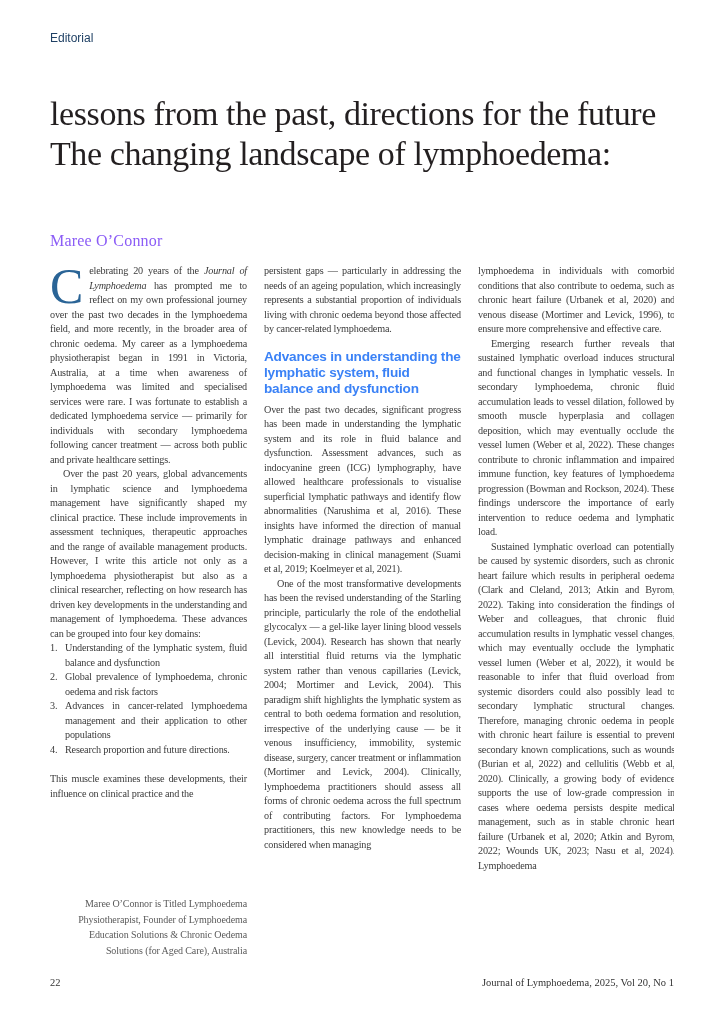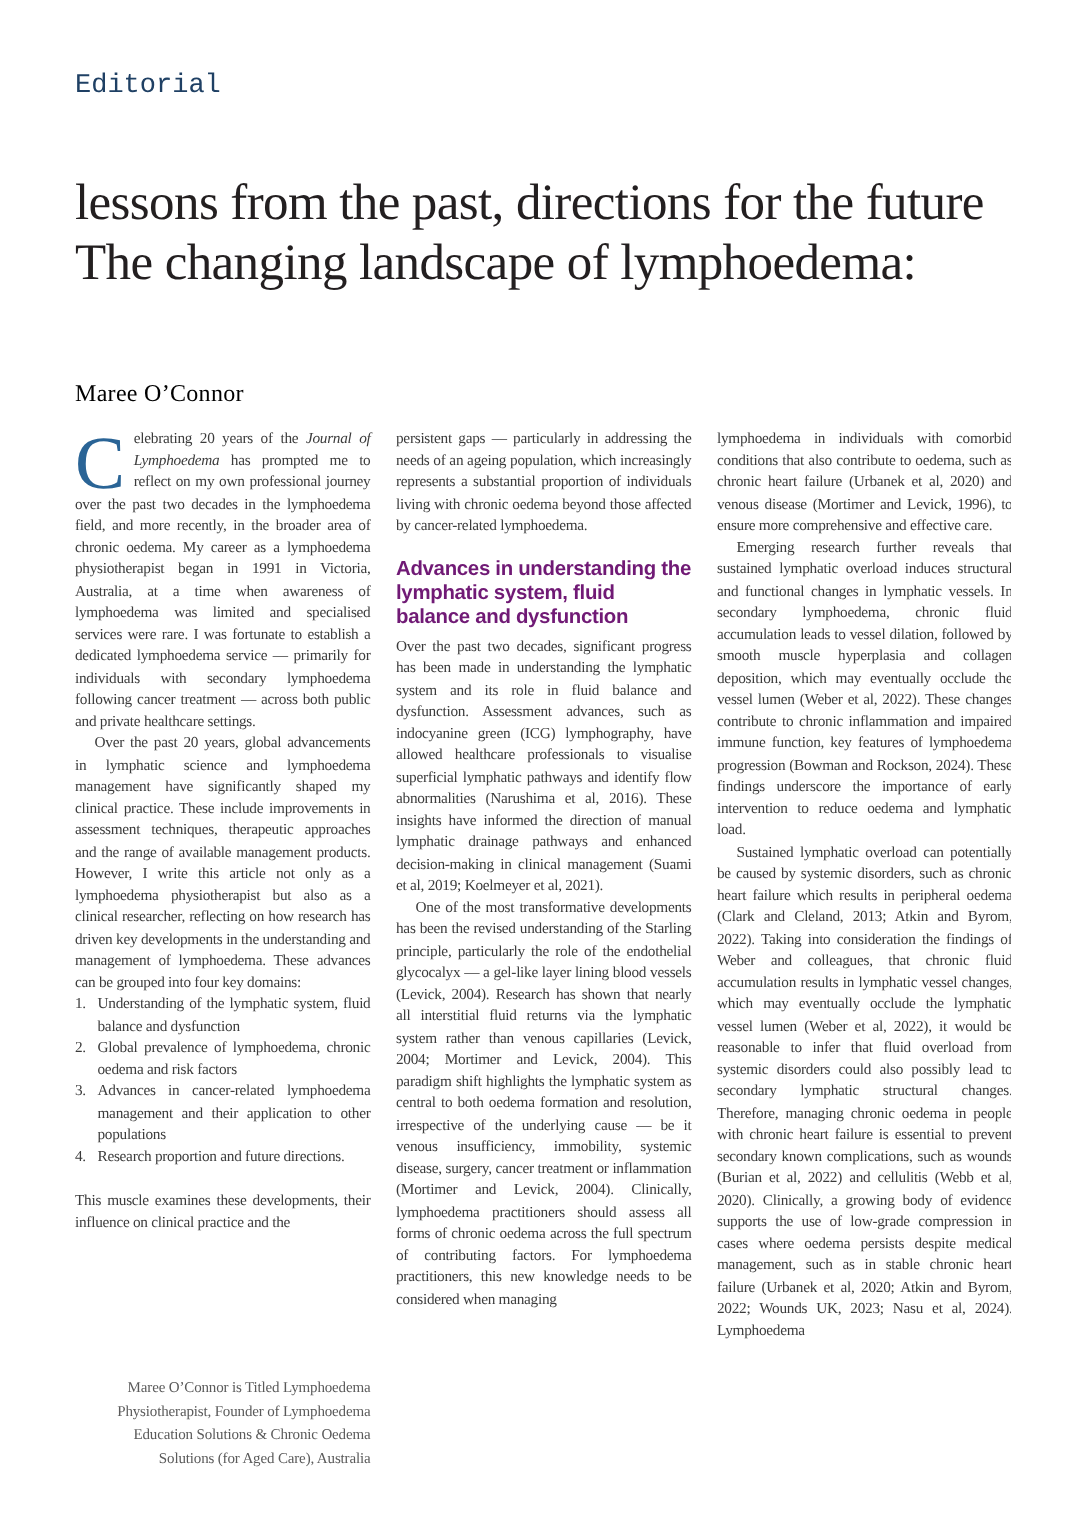--- a/index.html
+++ b/index.html
@@ -7,38 +7,38 @@
     position:relative;
     width:724px;height:1024px;
     background:#ffffff;
     overflow:hidden;
     font-family:"Liberation Serif", serif;
     color:#3a3a3a;
     box-sizing:border-box;
   }
   .margins{position:absolute;left:50px;right:50px;top:0;}
   .kicker{
-    margin-top:47px;
-    font-size:18px;
+    margin-top:31px;
+    font-size:12px;
     color:#1f4064;
-    font-family:Liberation Mono, monospace;
+    font-family:Liberation Sans, sans-serif;
   }
   .title{
     margin-top:49px;
     font-size:34px;
     line-height:40px;
     color:#231f20;
     letter-spacing:-0.4px;
     font-family:"Liberation Serif", serif;
   }
   .title span{display:block;}
   .author{
     margin-top:58px;
     font-size:16px;
-    color:#000000;
+    color:#8b5cf6;
     letter-spacing:0.2px;
   }
   .cols{
     display:flex;
     gap:17px;
     margin-top:14px;
     height:708px;
     overflow:hidden;
   }
   .col{
@@ -129,24 +129,28 @@
             <div class="li">
               <span class="num">4.</span>
               <span class="txt">Research proportion and future directions.</span>
             </div>
           </div>
           <p class="gap">This muscle examines these developments, their influence on clinical practice and the</p>
           <div class="footnote">Maree O’Connor is Titled Lymphoedema Physiotherapist, Founder of Lymphoedema Education Solutions &amp; Chronic Oedema Solutions (for Aged Care), Australia</div>
         </div>
         <div class="col">
           <p>persistent gaps — particularly in addressing the needs of an ageing population, which increasingly represents a substantial proportion of individuals living with chronic oedema beyond those affected by cancer-related lymphoedema.</p>
-          <div class="h2" style="color: #701a75;">Advances in understanding the lymphatic system, fluid balance and dysfunction</div>
+          <div class="h2" style="color: #3b82f6;">Advances in understanding the lymphatic system, fluid balance and dysfunction</div>
           <p>Over the past two decades, significant progress has been made in understanding the lymphatic system and its role in fluid balance and dysfunction. Assessment advances, such as indocyanine green (ICG) lymphography, have allowed healthcare professionals to visualise superficial lymphatic pathways and identify flow abnormalities (Narushima et al, 2016). These insights have informed the direction of manual lymphatic drainage pathways and enhanced decision-making in clinical management (Suami et al, 2019; Koelmeyer et al, 2021).</p>
           <p class="indent">One of the most transformative developments has been the revised understanding of the Starling principle, particularly the role of the endothelial glycocalyx — a gel-like layer lining blood vessels (Levick, 2004). Research has shown that nearly all interstitial fluid returns via the lymphatic system rather than venous capillaries (Levick, 2004; Mortimer and Levick, 2004). This paradigm shift highlights the lymphatic system as central to both oedema formation and resolution, irrespective of the underlying cause — be it venous insufficiency, immobility, systemic disease, surgery, cancer treatment or inflammation (Mortimer and Levick, 2004). Clinically, lymphoedema practitioners should assess all forms of chronic oedema across the full spectrum of contributing factors. For lymphoedema practitioners, this new knowledge needs to be considered when managing</p>
         </div>
         <div class="col">
           <p>lymphoedema in individuals with comorbid conditions that also contribute to oedema, such as chronic heart failure (Urbanek et al, 2020) and venous disease (Mortimer and Levick, 1996), to ensure more comprehensive and effective care.</p>
           <p class="indent">Emerging research further reveals that sustained lymphatic overload induces structural and functional changes in lymphatic vessels. In secondary lymphoedema, chronic fluid accumulation leads to vessel dilation, followed by smooth muscle hyperplasia and collagen deposition, which may eventually occlude the vessel lumen (Weber et al, 2022). These changes contribute to chronic inflammation and impaired immune function, key features of lymphoedema progression (Bowman and Rockson, 2024). These findings underscore the importance of early intervention to reduce oedema and lymphatic load.</p>
           <p class="indent">Sustained lymphatic overload can potentially be caused by systemic disorders, such as chronic heart failure which results in peripheral oedema (Clark and Cleland, 2013; Atkin and Byrom, 2022). Taking into consideration the findings of Weber and colleagues, that chronic fluid accumulation results in lymphatic vessel changes, which may eventually occlude the lymphatic vessel lumen (Weber et al, 2022), it would be reasonable to infer that fluid overload from systemic disorders could also possibly lead to secondary lymphatic structural changes. Therefore, managing chronic oedema in people with chronic heart failure is essential to prevent secondary known complications, such as wounds (Burian et al, 2022) and cellulitis (Webb et al, 2020). Clinically, a growing body of evidence supports the use of low-grade compression in cases where oedema persists despite medical management, such as in stable chronic heart failure (Urbanek et al, 2020; Atkin and Byrom, 2022; Wounds UK, 2023; Nasu et al, 2024). Lymphoedema</p>
         </div>
       </div>
   </div>
+  <div class="footer">
+    <span>22</span>
+    <span>Journal of Lymphoedema, 2025, Vol 20, No 1</span>
+  </div>
 </div>
 
 </body></html>

